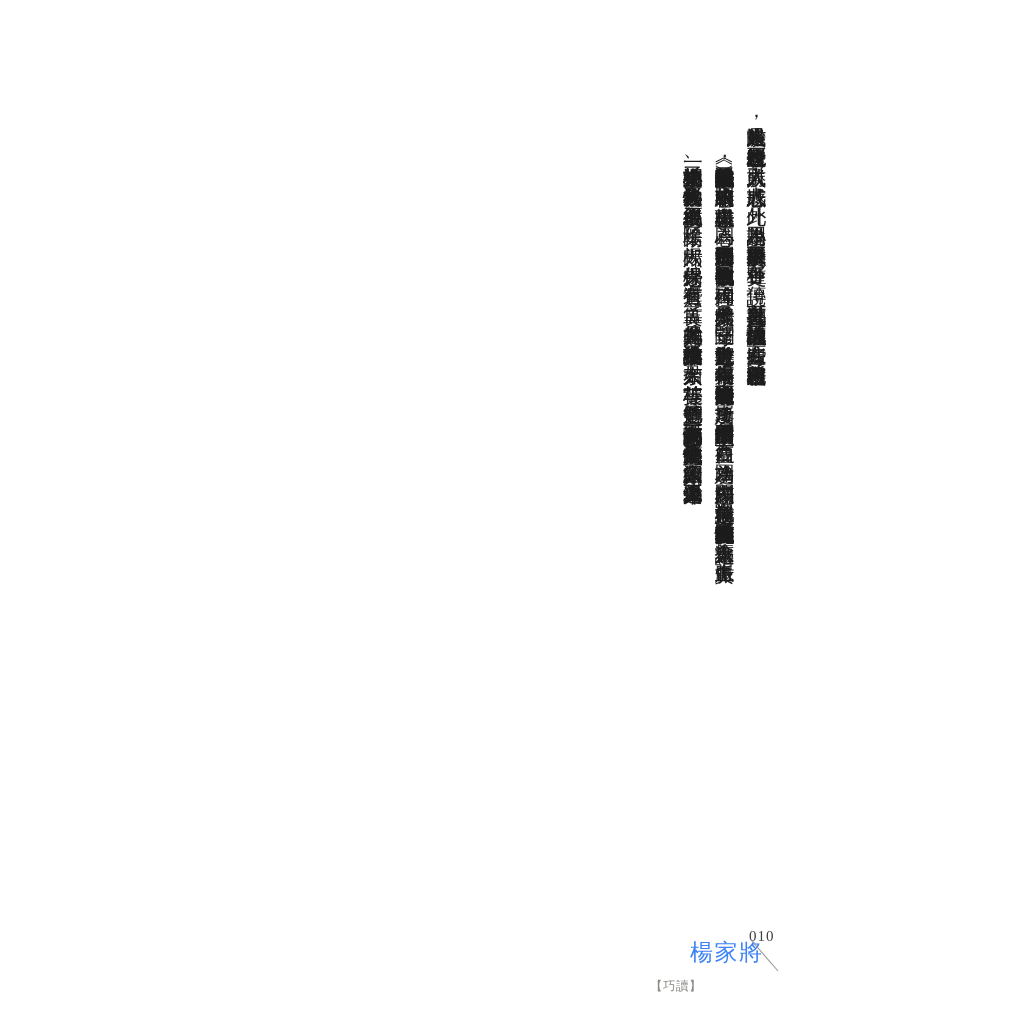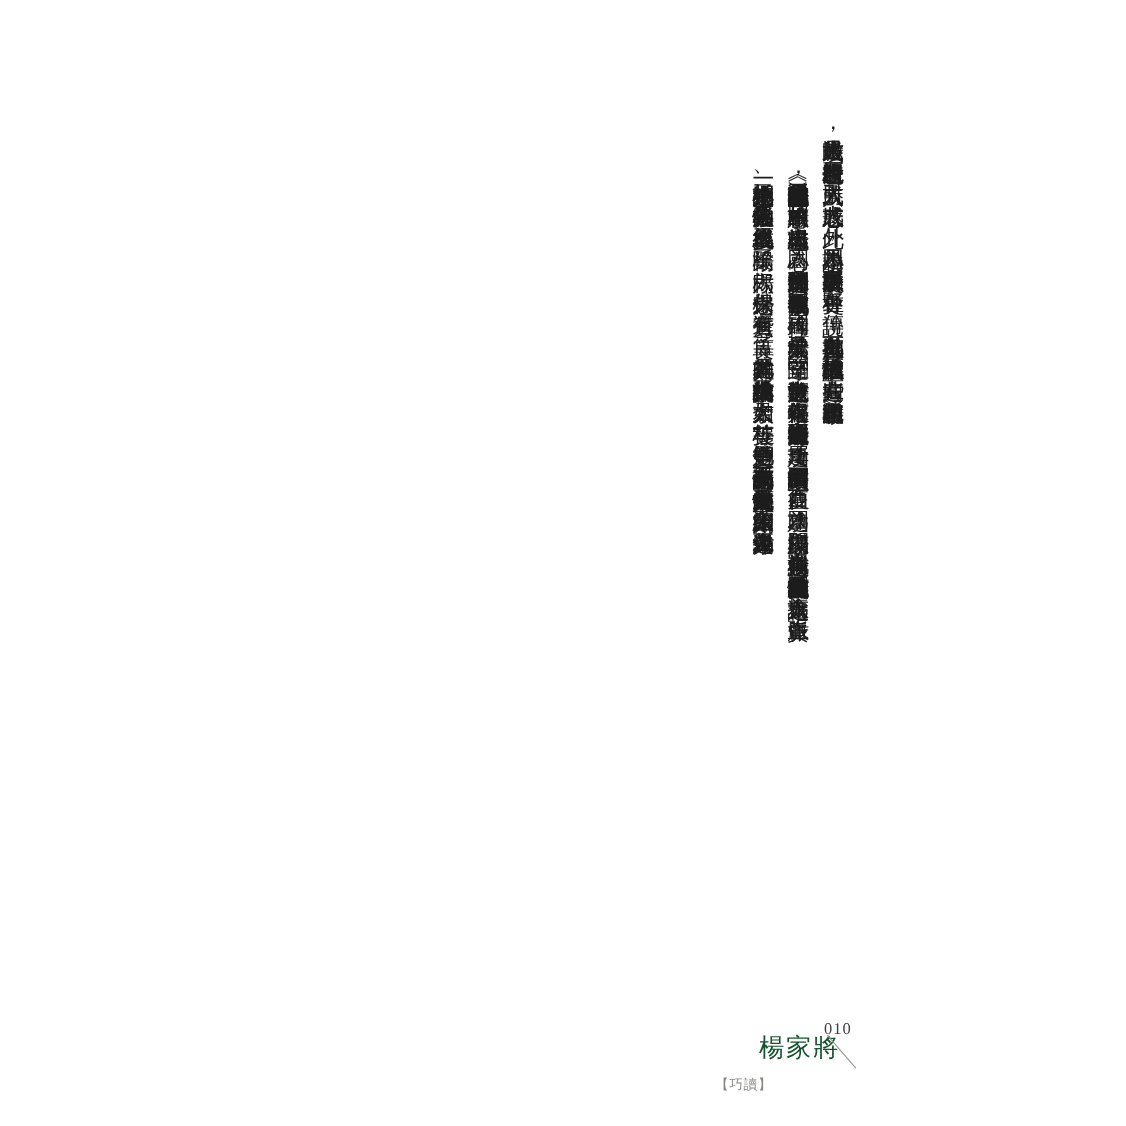--- a/index.html
+++ b/index.html
@@ -80,18 +80,18 @@
 <body style="background: rgb(255, 255, 255);">
 
 <div class="text-block" style="color: rgb(29, 29, 29);">
   <p>或是膽略過人，經歷也要曲折跌宕，或引人入勝，或悲壯感人。此外，因為是小說，所以故事不要求局限於正史，各種野史、傳說，甚至鬼神都可以入書，極大地增強了故事的可讀性。在這些方面，《楊家將演義》相對出色。</p>
   <p class="indent">《楊家將演義》講述的是楊家祖孫三代對外抗擊侵略，精忠報國的故事。楊業盡職盡忠，一心為國，卻遭到奸臣潘仁美的陷害，在抗擊遼國的作戰中被包圍，撞碑殉國；楊六郎子承父業，堅守邊關，幾次救駕於危難之中；楊宗保年輕有為，在沒人能破遼國陣法的時候挺身而出，屢建奇功；楊門女將個個巾幗不讓鬚眉，西征西夏，為國建功。楊家滿門忠烈，前赴後繼奔赴戰場，整本書中充滿了英雄主義和愛國主義的激情，讓人為之振奮，血脈賁張。</p>
   <p class="indent">小說中塑造了一大批栩栩如生、性格各異的人物形象，很多已經成為經典，除了楊業、楊六郎、楊宗保之外，還有焦贊、孟良等。尤其難得的是，小說中描繪了一批偉大的女英雄，如佘太君、穆桂英等，她們智勇雙全，論武藝和豪情都不在男人之下，完全不是傳統中的女性形象，給人留下深刻印象，至今仍為人津津樂道。</p>
 </div>
 
 <div class="footer">
   <span class="series-label" style="color: rgb(138, 138, 133);">【巧讀】</span>
-  <span class="book-title" style="color: #14532d;">楊家將</span>
+  <span class="book-title" style="color: #3b82f6;">楊家將</span>
   <svg class="footer-line" viewBox="0 0 36 36" xmlns="http://www.w3.org/2000/svg">
     <line x1="4" y1="3" x2="30" y2="33" stroke-width="1.1" stroke="#9b9b96"></line>
   </svg>
   <span class="page-number" style="color: #404040;">010</span>
 </div>
 
 </body></html>

